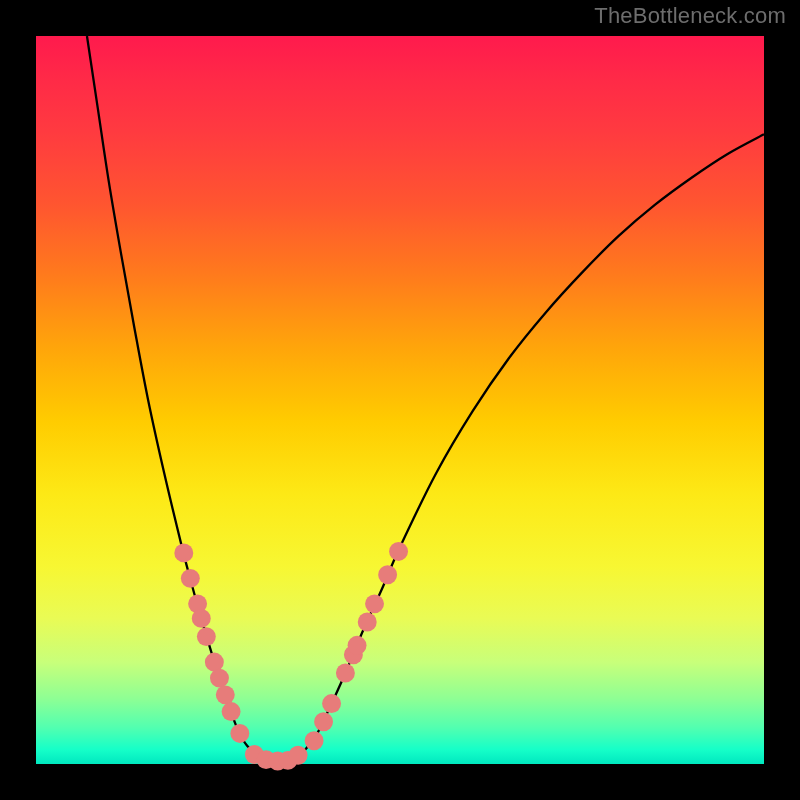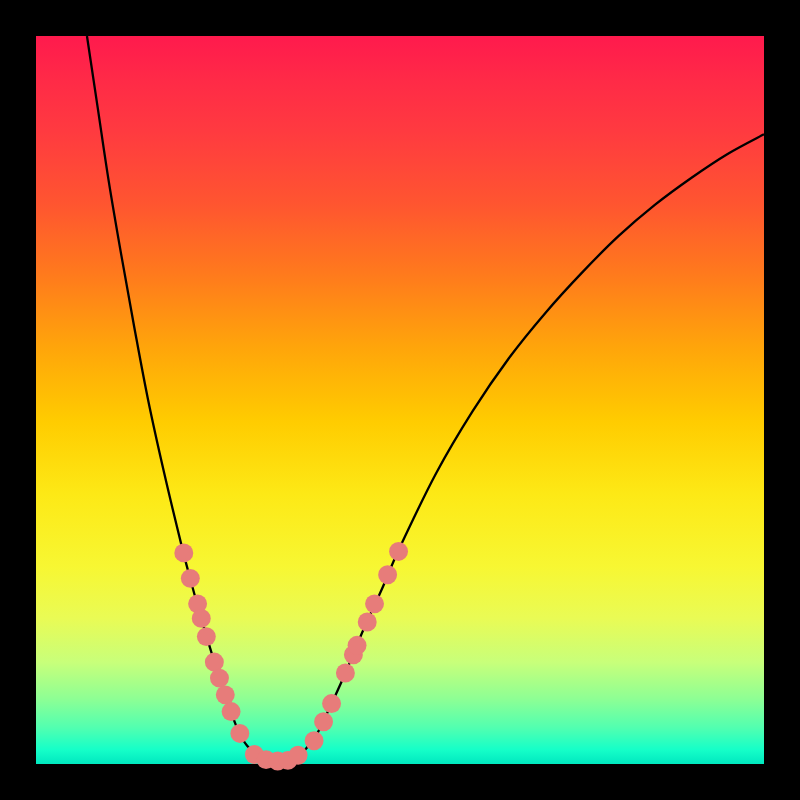--- a/index.html
+++ b/index.html
@@ -66,20 +66,21 @@
   }
   .marker {
     fill: #e77c7a;
     stroke: none;
   }
 </style>
 </head>
 <body>
 
 <div class="container">
+  <div class="watermark">TheBottleneck.com</div>
   <div class="plot-area"></div>
   <svg class="overlay" viewBox="0 0 728 728">
     <path id="curve-path" class="curve" d="M 50.96000000000001 0 C 52.78000000000001 12.133333333333326, 58.24 48.53333333333329, 61.88 72.79999999999995 C 65.52 97.06666666666662, 68.91733333333333 121.33333333333334, 72.8 145.60000000000002 C 76.68266666666666 169.8666666666667, 80.92933333333332 194.13333333333338, 85.17599999999999 218.40000000000003 C 89.42266666666666 242.66666666666669, 93.79066666666667 266.93333333333334, 98.28 291.2 C 102.76933333333334 315.46666666666664, 107.13733333333333 339.73333333333335, 112.112 364 C 117.08666666666666 388.26666666666665, 122.54666666666668 412.53333333333336, 128.12800000000001 436.8 C 133.70933333333335 461.06666666666666, 141.11066666666667 491.40000000000003, 145.6 509.6 C 150.08933333333331 527.8000000000001, 151.788 533.8666666666667, 155.064 546 C 158.33999999999997 558.1333333333333, 161.7373333333333 570.2666666666667, 165.25599999999997 582.4 C 168.77466666666663 594.5333333333333, 172.41466666666665 606.6666666666666, 176.176 618.8 C 179.93733333333333 630.9333333333333, 183.69866666666667 643.0666666666667, 187.824 655.2 C 191.94933333333336 667.3333333333334, 197.04533333333336 682.5, 200.92800000000003 691.6 C 204.8106666666667 700.7, 207.2373333333333 704.9466666666666, 211.11999999999998 709.8 C 215.00266666666664 714.6533333333333, 219.61333333333332 718.172, 224.224 720.72 C 228.83466666666666 723.268, 233.93066666666664 724.6026666666667, 238.78399999999996 725.088 C 243.6373333333333 725.5733333333333, 248.85466666666667 724.9666666666666, 253.344 723.632 C 257.8333333333333 722.2973333333333, 261.23066666666665 721.2053333333333, 265.71999999999997 717.08 C 270.2093333333333 712.9546666666668, 276.03333333333336 705.5533333333333, 280.28000000000003 698.88 C 284.5266666666667 692.2066666666667, 286.3466666666667 687.3533333333332, 291.2 677.04 C 296.0533333333333 666.7266666666667, 303.3333333333333 650.9533333333334, 309.4 637 C 315.46666666666664 623.0466666666666, 321.53333333333336 607.2733333333333, 327.6 593.3199999999999 C 333.6666666666667 579.3666666666666, 339.73333333333335 566.9906666666666, 345.8 553.28 C 351.8666666666667 539.5693333333334, 354.9 530.4693333333333, 364 511.05600000000004 C 373.1 491.64266666666674, 388.2666666666667 459.4893333333333, 400.40000000000003 436.8 C 412.53333333333336 414.1106666666667, 424.6666666666667 394.09066666666666, 436.8 374.92 C 448.93333333333334 355.74933333333337, 461.06666666666666 338.15600000000006, 473.2 321.77600000000007 C 485.3333333333333 305.3960000000001, 497.46666666666664 290.836, 509.59999999999997 276.64 C 521.7333333333333 262.44399999999996, 533.8666666666667 249.33999999999995, 546 236.59999999999997 C 558.1333333333333 223.85999999999999, 570.2666666666667 211.48400000000004, 582.4 200.20000000000005 C 594.5333333333333 188.91600000000005, 606.6666666666666 178.60266666666664, 618.8 168.89599999999996 C 630.9333333333333 159.18933333333328, 643.0666666666667 150.45333333333323, 655.2 141.95999999999992 C 667.3333333333334 133.4666666666666, 679.4666666666667 125.21600000000002, 691.6 117.93600000000004 C 703.7333333333333 110.65600000000005, 721.9333333333334 101.55599999999998, 728 98.27999999999997"></path>
     <g id="markers-group">
         <circle cx="147.78400000000002" cy="516.88" r="9.464" class="marker"></circle>
         <circle cx="154.33599999999998" cy="542.36" r="9.464" class="marker"></circle>
         <circle cx="161.616" cy="567.84" r="9.464" class="marker"></circle>
         <circle cx="165.25599999999997" cy="582.4" r="9.464" class="marker"></circle>
         <circle cx="170.35199999999998" cy="600.6" r="9.464" class="marker"></circle>
         <circle cx="178.35999999999999" cy="626.0799999999999" r="9.464" class="marker"></circle>

